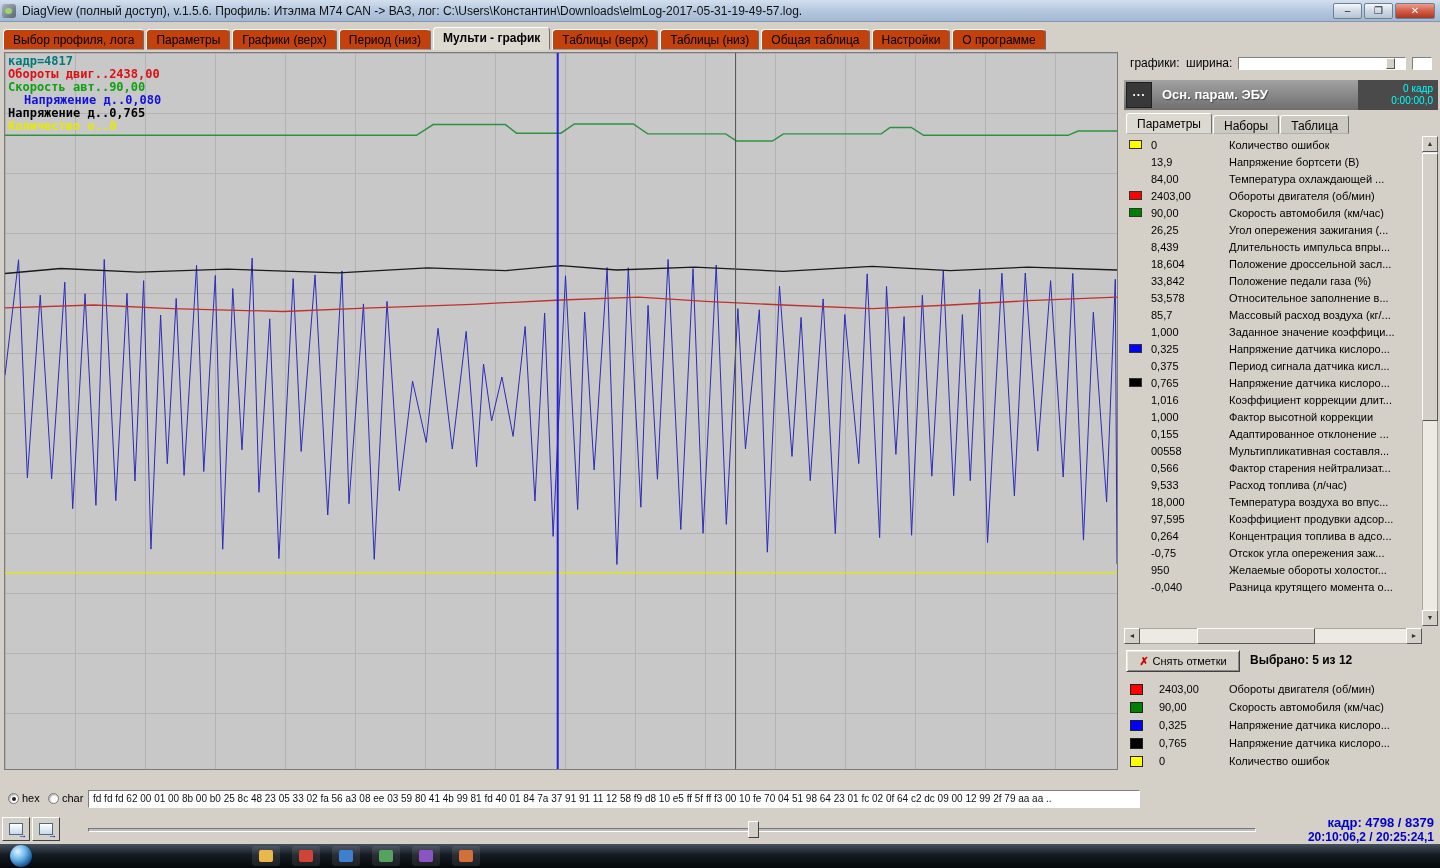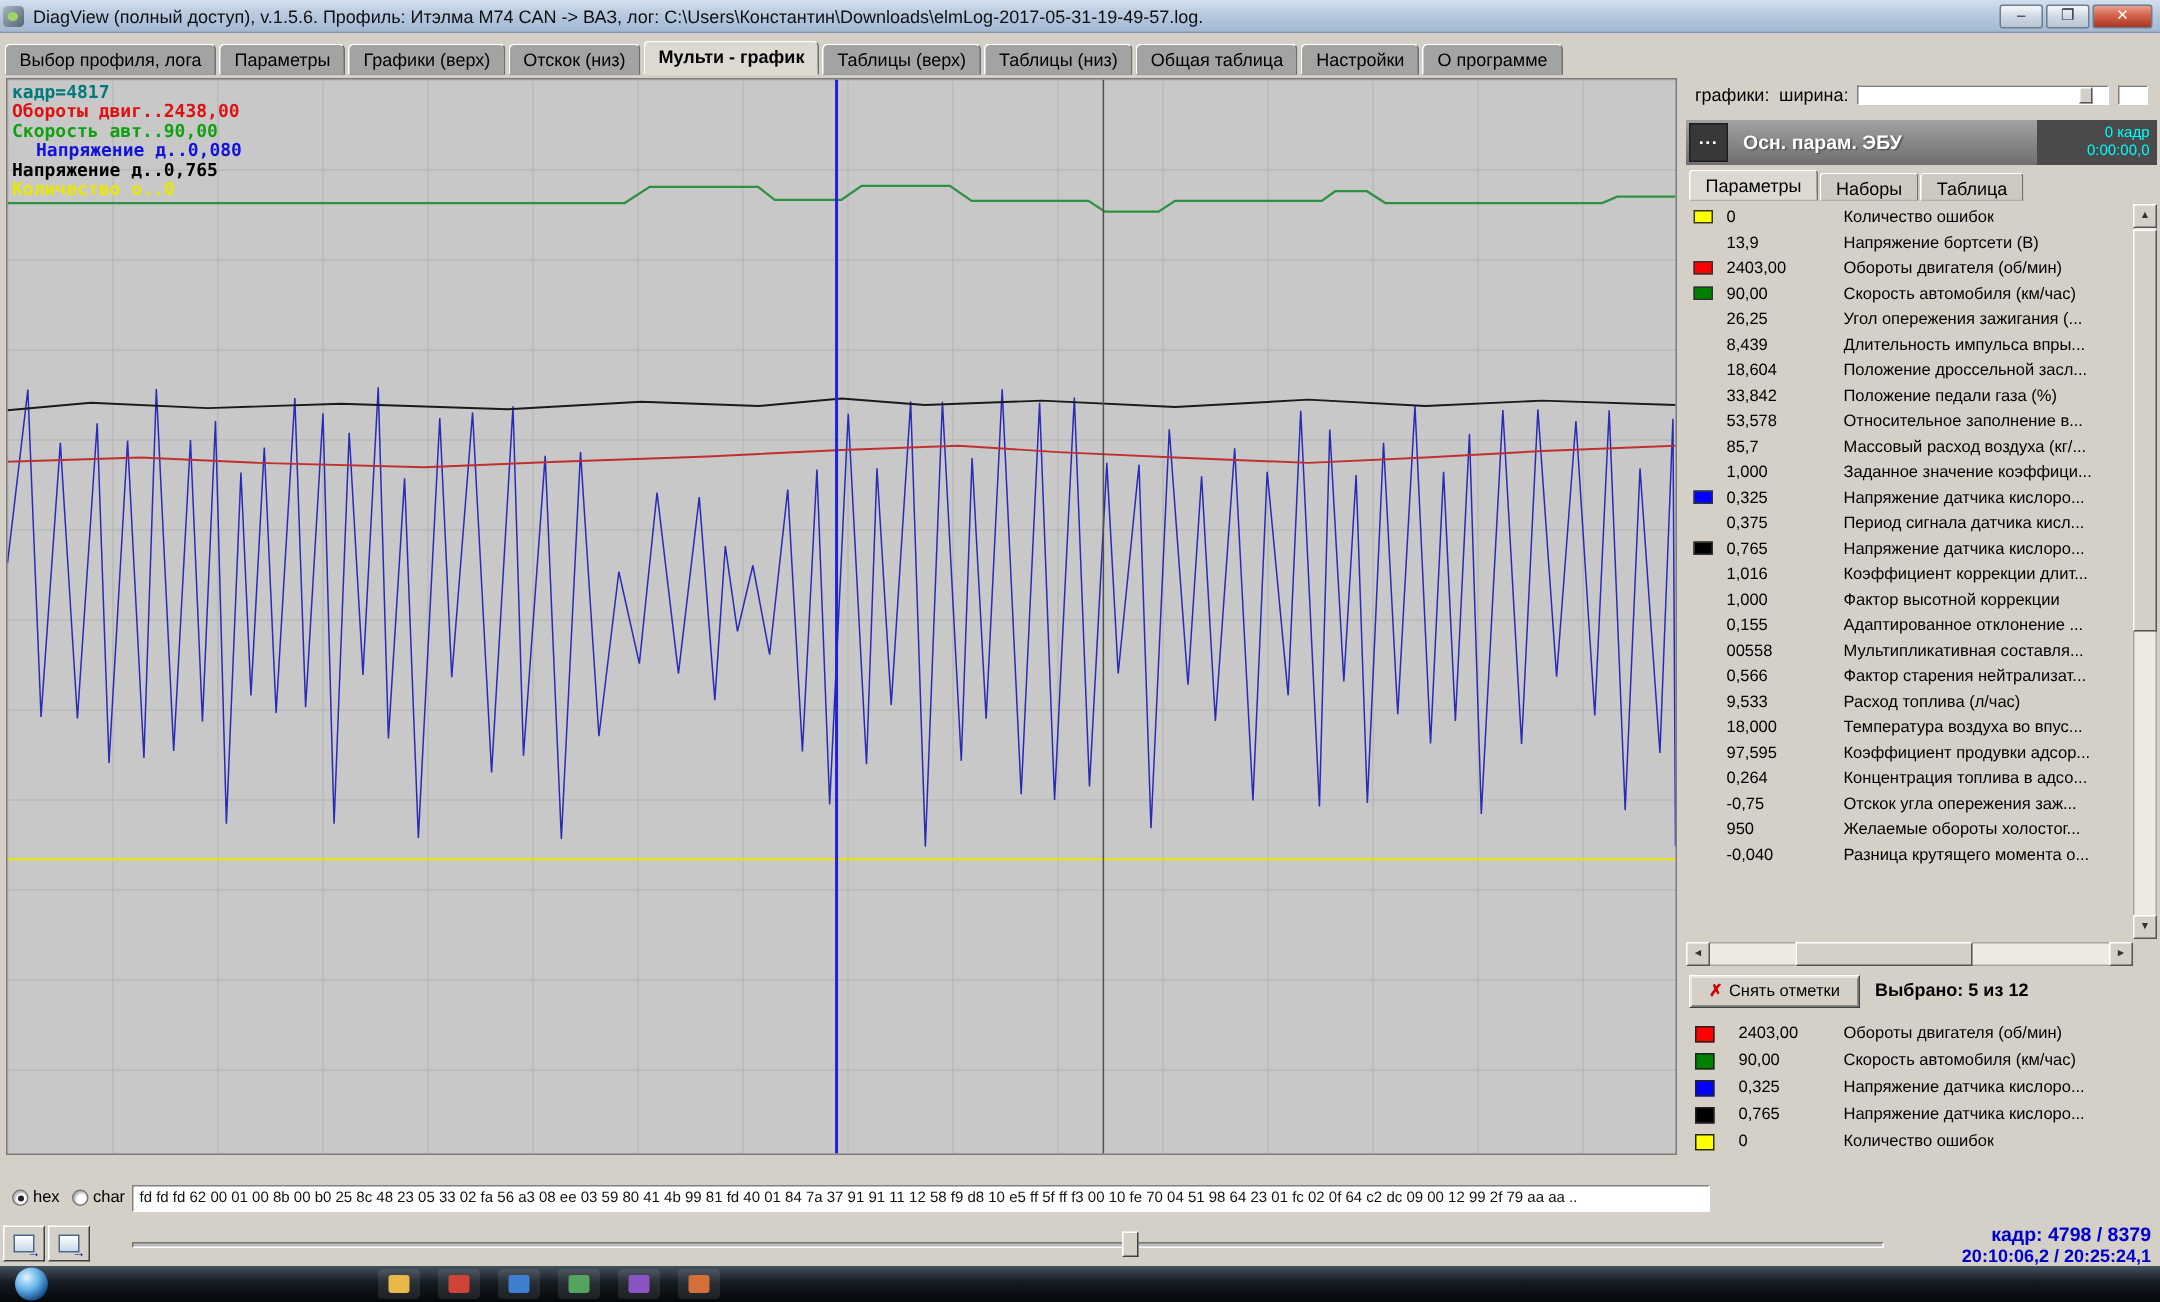--- a/index.html
+++ b/index.html
@@ -13,21 +13,21 @@
   #app-icon{width:14px;height:14px;background:linear-gradient(135deg,#aab6c2,#55656f);border-radius:3px;position:relative;flex:0 0 auto}
   #app-icon::after{content:"";position:absolute;left:3px;top:4px;width:7px;height:6px;border-radius:50%;background:#9fd468}
   #title-text{font-size:12px;color:#101010;white-space:nowrap;overflow:hidden;max-width:1250px}
   #win-buttons{position:absolute;right:5px;top:3px;display:flex;gap:2px}
   .winbtn{width:29px;height:16px;border:1px solid #6d7f92;border-radius:2px;
     background:linear-gradient(#f4f8fb,#cfd9e4 50%,#b6c4d2);font-size:10px;line-height:14px;text-align:center;color:#223}
   .winbtn.close{background:linear-gradient(#eb9d8d,#d4634c 45%,#a93722);color:#fff;width:40px}
 
   
   #tabbar{position:absolute;left:0;top:23px;width:1440px;height:27px;background:#d4d0c8;padding:4px 2px 0 3px;display:flex;align-items:flex-end}
-  .tab{padding:3px 9px 3px;margin-right:2px;font-size:12px;white-space:nowrap;background:#a3a3a3;
+  .tab{padding:3px 9px 3px;margin-right:2px;font-size:12px;white-space:nowrap;background:#c2410c;
     border:1px solid;border-color:#ffffff #6f6f6f #9a9a9a #ffffff;border-radius:4px 4px 0 0;height:21px}
   .tab.active{background:#dcd9d1;height:23px;border-bottom-color:#dcd9d1;font-weight:bold}
 
   
   #chart{position:absolute;left:4px;top:52px;width:1114px;height:718px;background-color:#c8c8c8;
     border:1px solid #7b7b7b;
     background-image:linear-gradient(to right,#b2b2b2 1px,transparent 1px),
                      linear-gradient(to bottom,#b2b2b2 1px,transparent 1px);
     background-size:70px 60px}
   #chart svg{position:absolute;left:0;top:0;width:100%;height:100%}
@@ -126,21 +126,21 @@
     <div class="winbtn">–</div>
     <div class="winbtn">❐</div>
     <div class="winbtn close">✕</div>
   </div>
 </div>
 
 <div id="tabbar">
     <div class="tab">Выбор профиля, лога</div>
     <div class="tab">Параметры</div>
     <div class="tab">Графики (верх)</div>
-    <div class="tab">Отскок (низ)</div>
+    <div class="tab">Период (низ)</div>
     <div class="tab active">Мульти - график</div>
     <div class="tab">Таблицы (верх)</div>
     <div class="tab">Таблицы (низ)</div>
     <div class="tab">Общая таблица</div>
     <div class="tab">Настройки</div>
     <div class="tab">О программе</div>
   </div>
 
 <div id="chart">
   <svg id="chart-svg" viewBox="0 0 1114 718" preserveAspectRatio="none">
@@ -183,20 +183,25 @@
         <span class="sw on" style="background: rgb(255, 255, 0);"></span>
         <span class="val">0</span>
         <span class="lbl">Количество ошибок</span>
       </div>
       <div class="param-row">
         <span class="sw"></span>
         <span class="val">13,9</span>
         <span class="lbl">Напряжение бортсети (В)</span>
       </div>
       <div class="param-row">
+        <span class="sw"></span>
+        <span class="val">84,00</span>
+        <span class="lbl">Температура охлаждающей ...</span>
+      </div>
+      <div class="param-row">
         <span class="sw on" style="background: rgb(255, 0, 0);"></span>
         <span class="val">2403,00</span>
         <span class="lbl">Обороты двигателя (об/мин)</span>
       </div>
       <div class="param-row">
         <span class="sw on" style="background: rgb(0, 128, 0);"></span>
         <span class="val">90,00</span>
         <span class="lbl">Скорость автомобиля (км/час)</span>
       </div>
       <div class="param-row">

